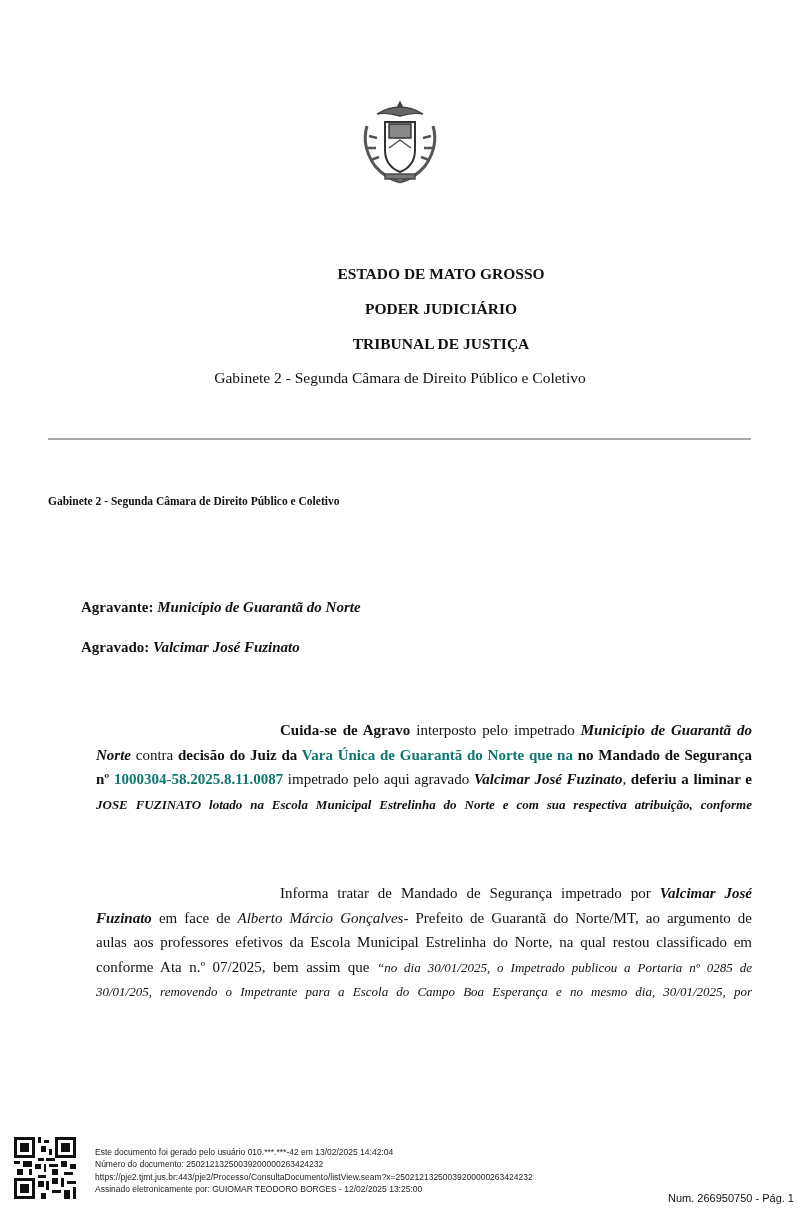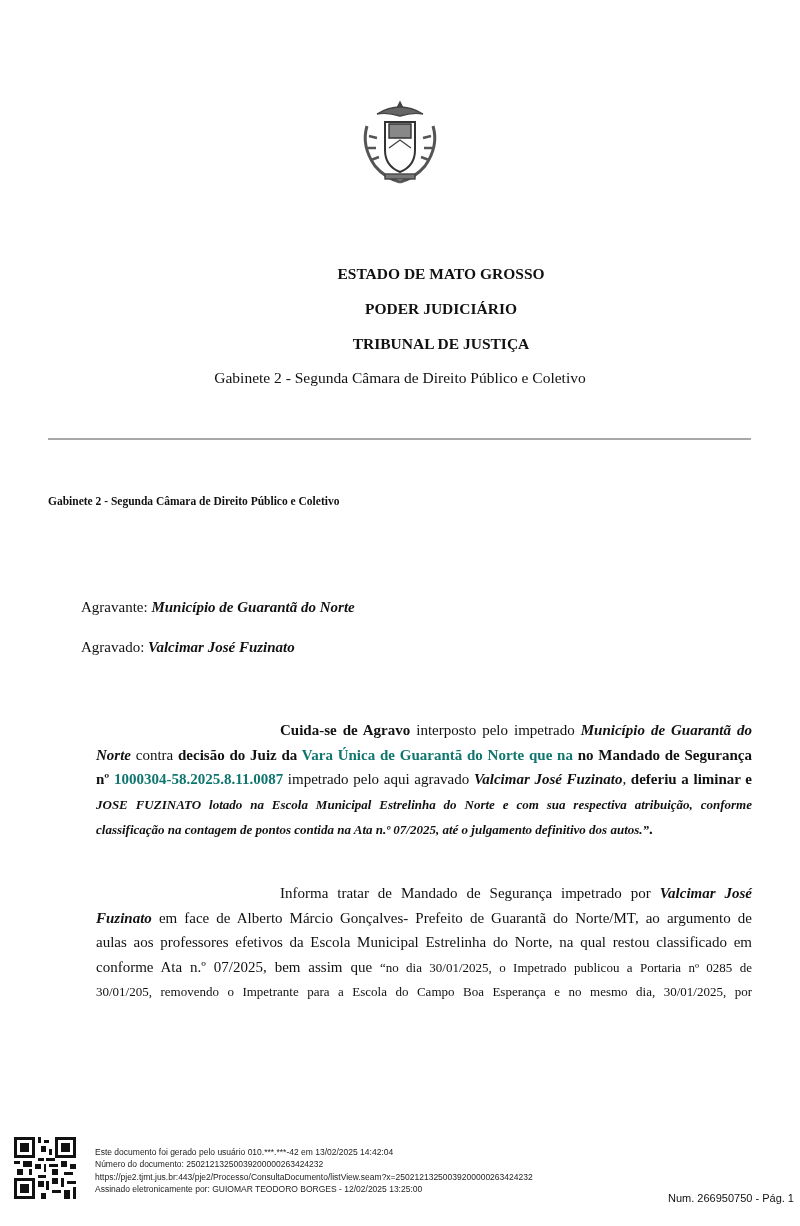--- a/index.html
+++ b/index.html
@@ -4,28 +4,28 @@
   <style>
     html, body { margin: 0; padding: 0; background: #ffffff; }
     body { width: 800px; height: 1226px; position: relative; overflow: hidden; font-family: "Liberation Serif", serif; color: #111; }
     .crest { position: absolute; left: 355px; top: 96px; width: 90px; height: 90px; }
     .head-line { position: absolute; left: 0; width: 800px; text-align: center; font-family: "Liberation Serif", serif; }
     .head-bold { font-weight: bold; font-size: 15.5px; margin-left: 41px; }
     .head-sub { font-size: 15.5px; }
     .rule { position: absolute; left: 48px; width: 703px; top: 438px; height: 0; border-top: 2px solid #a8a8a8; }
     .gab-small { position: absolute; left: 48px; top: 495px; font-size: 11.5px; font-weight: bold; }
     .party { position: absolute; left: 81px; font-size: 15px; }
-    .party b { font-weight: normal; }
+    .party b { font-weight: bold; }
     .party i { font-weight: bold; font-style: italic; }
     .para { position: absolute; left: 48px; width: 704px; font-size: 15px; line-height: 24.5px; text-align: justify; text-align-last: justify; }
     .para .line { display: block; text-align: justify; text-align-last: justify; white-space: nowrap; margin-left: 48px; }
     .para .line.last { text-align-last: left; }
     .indent { padding-left: 184px; }
     .b { font-weight: bold; }
-    .i { }
+    .i { font-style: italic; }
     .bi { font-weight: bold; font-style: italic; }
     .gray { color: #0f766e; }
     .quote-sm { font-size: 13px; }
     .footer-qr { position: absolute; left: 14px; top: 1137px; width: 62px; height: 62px; }
     .footer-text { position: absolute; left: 95px; top: 1146px; font-family: "Liberation Sans", sans-serif; font-size: 8.5px; line-height: 12.4px; color: #222; }
     .footer-num { position: absolute; right: 6px; top: 1192px; font-family: "Liberation Sans", sans-serif; font-size: 11px; color: #111; }
   </style>
 </head>
 <body>
 
@@ -59,21 +59,20 @@
 <div class="party" style="top:639px;">
   <b>Agravado:</b>
   <i>Valcimar José Fuzinato</i>
 </div>
 
 <div class="para" style="top:718px;">
   <span class="line indent"><span class="b">Cuida-se de Agravo</span><span> interposto pelo impetrado </span><span class="bi">Município de Guarantã do</span></span>
   <span class="line"><span class="bi">Norte</span><span> contra </span><span class="b">decisão do Juiz da </span><span class="b gray">Vara Única de Guarantã do Norte que na</span><span class="b"> no Mandado de Segurança</span></span>
   <span class="line"><span class="b"> nº </span><span class="b gray">1000304-58.2025.8.11.0087</span><span> impetrado pelo aqui agravado </span><span class="bi">Valcimar José Fuzinato</span><span>, </span><span class="b">deferiu a liminar e</span></span>
   <span class="line"><span class="bi quote-sm">JOSE FUZINATO lotado na Escola Municipal Estrelinha do Norte e com sua respectiva atribuição, conforme</span></span>
-  <span class="line last"><span class="bi quote-sm">classificação na contagem de pontos contida na Ata n.º 07/2025, até o julgamento definitivo dos autos.”</span><span class="b">.</span></span>
 </div>
 
 <div class="para" style="top:881px;">
   <span class="line indent"><span>Informa tratar de Mandado de Segurança impetrado por </span><span class="bi">Valcimar José</span></span>
   <span class="line"><span class="bi">Fuzinato</span><span> em face de </span><span class="i">Alberto Márcio Gonçalves</span><span>- Prefeito de Guarantã do Norte/MT, ao argumento de</span></span>
   <span class="line">aulas aos professores efetivos da Escola Municipal Estrelinha do Norte, na qual restou classificado em</span>
   <span class="line"><span>conforme Ata n.º 07/2025, bem assim que </span><span class="i quote-sm">“no dia 30/01/2025, o Impetrado publicou a Portaria nº 0285 de</span></span>
   <span class="line i quote-sm">30/01/205, removendo o Impetrante para a Escola do Campo Boa Esperança e no mesmo dia, 30/01/2025, por</span>
 </div>
 

